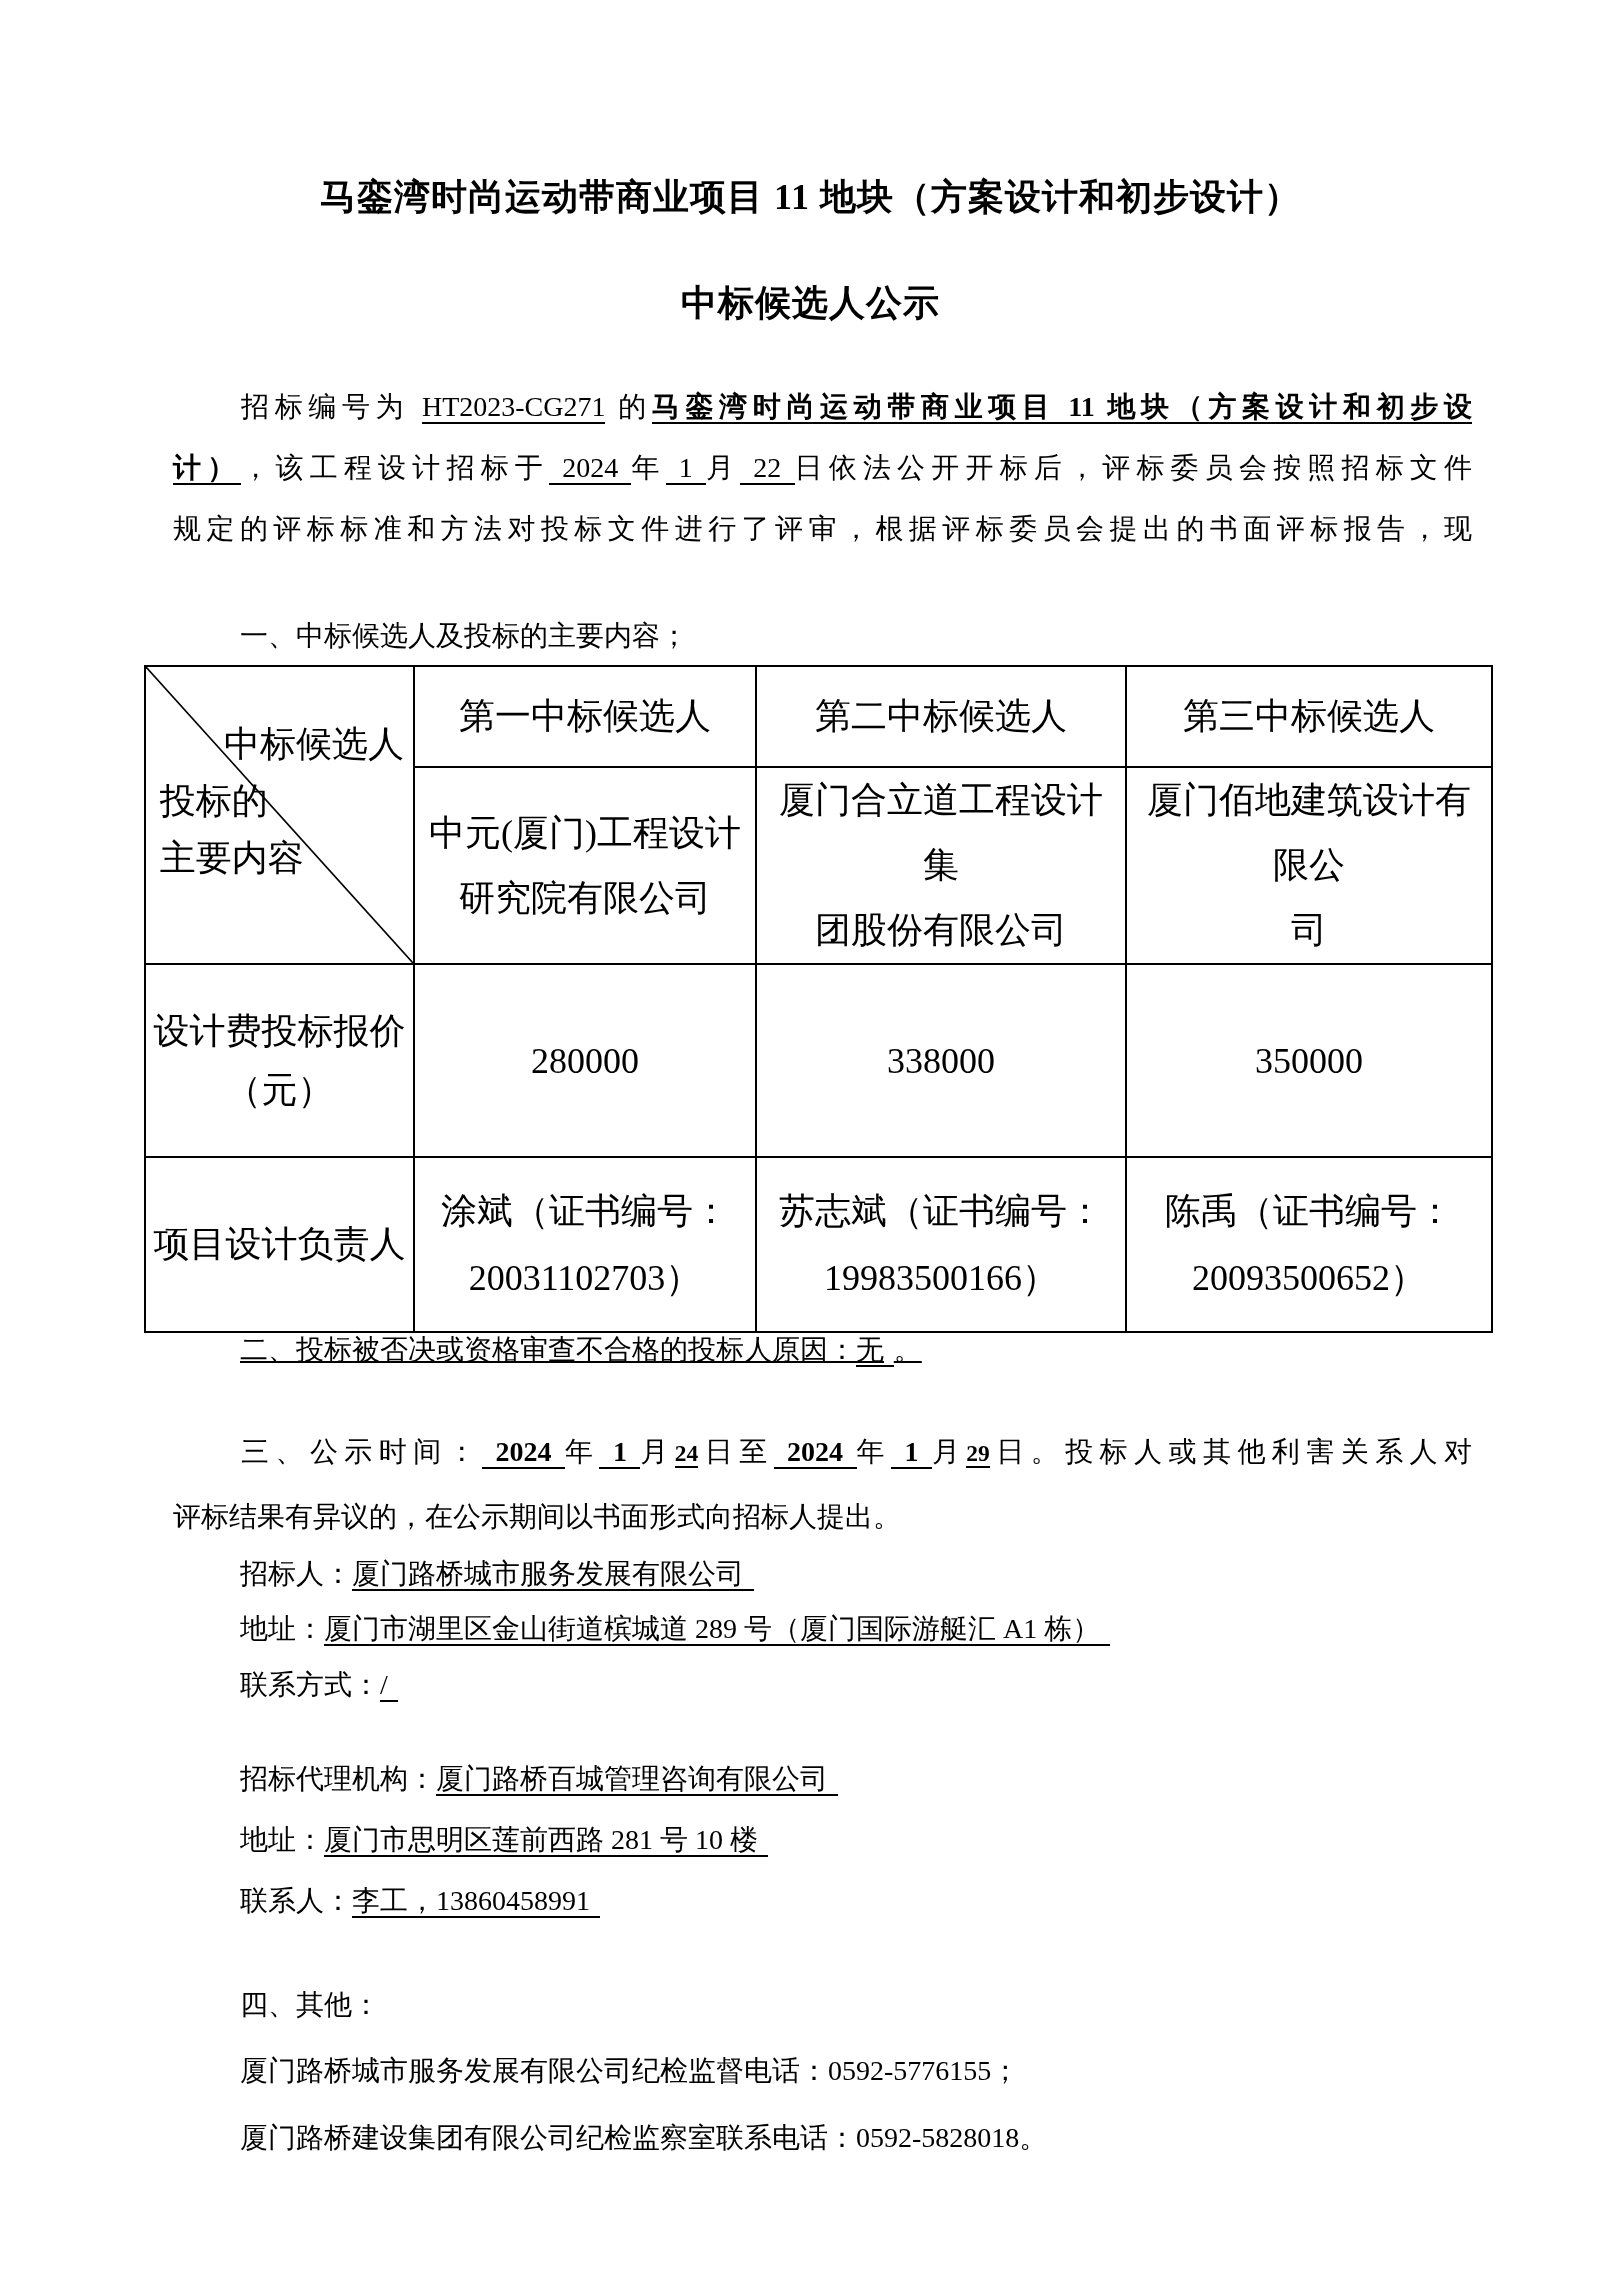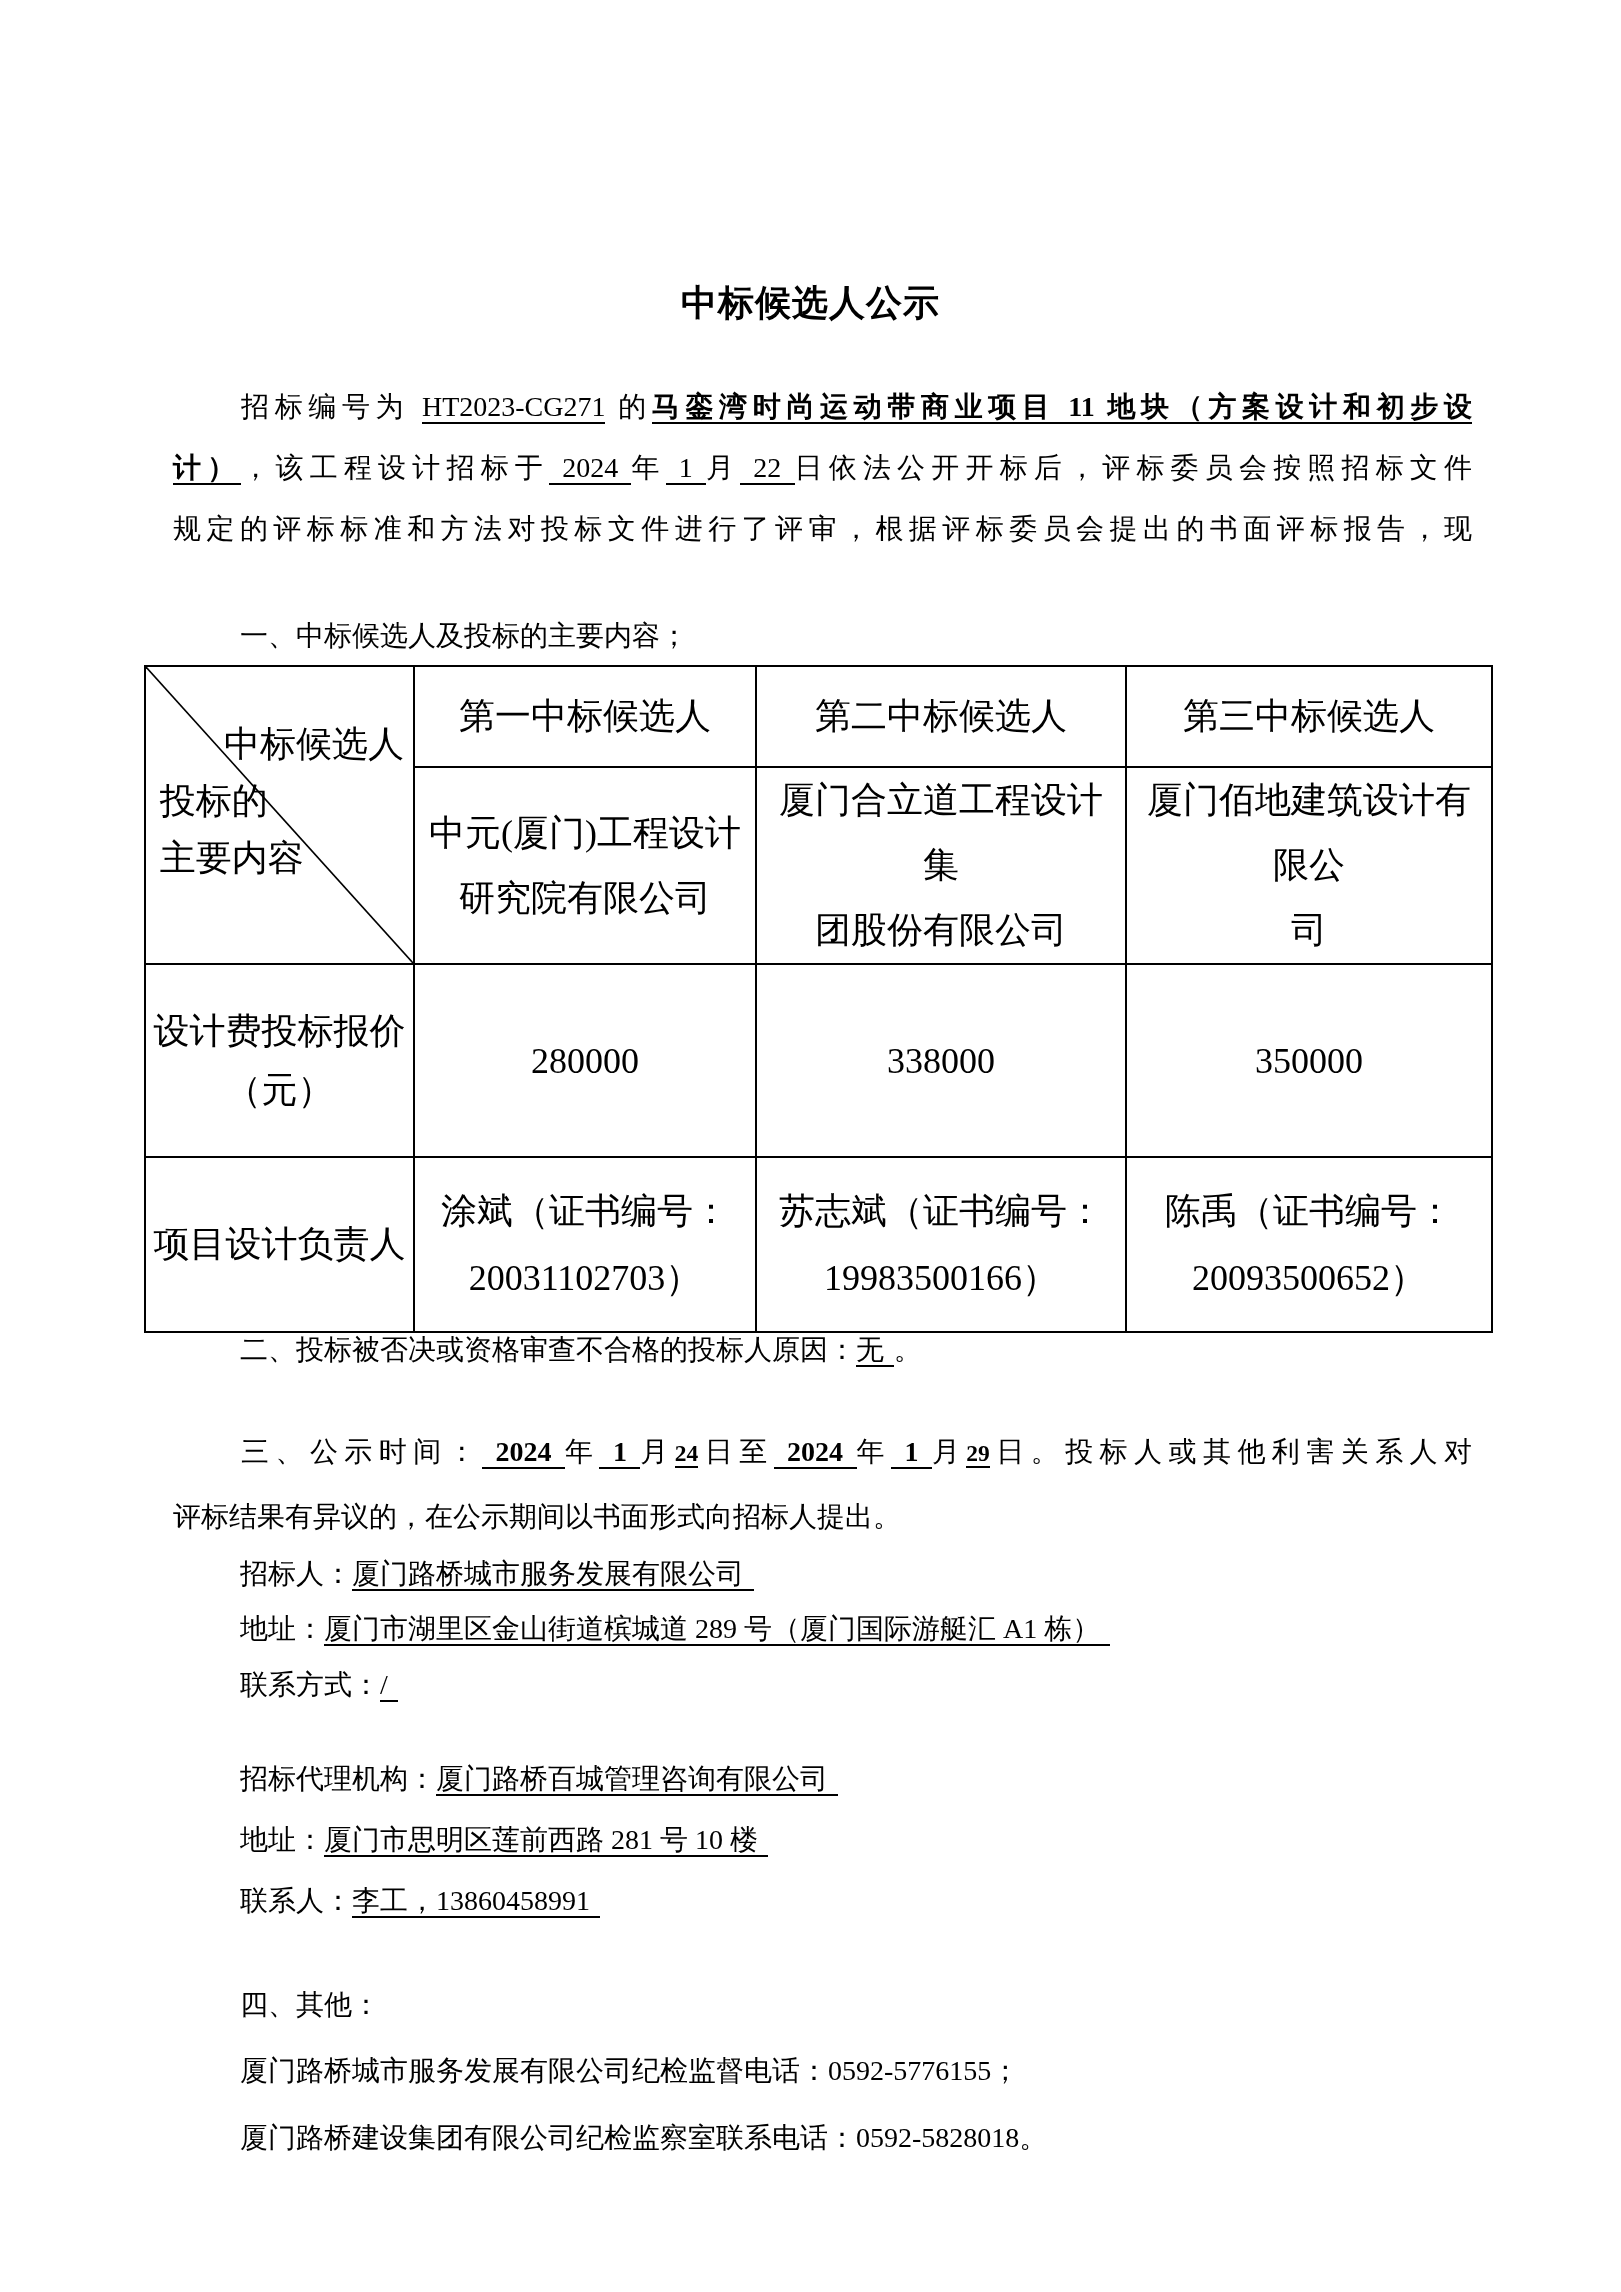--- a/index.html
+++ b/index.html
@@ -51,20 +51,21 @@
   .corner-b2{position:absolute;left:13.7px;top:167px;white-space:nowrap;}
   .lh66{line-height:65px;}
   .lh60{line-height:59px;}
   .lh68{line-height:67px;}
 </style>
 </head>
 <body>
 
 <div class="page">
 
+  <div class="abs doc-title" style="top:176px;">马銮湾时尚运动带商业项目 11 地块（方案设计和初步设计）</div>
   <div class="abs doc-title" style="top:282px;">中标候选人公示</div>
 
   <div class="abs tline body-block just indent" style="top:388px;"><span>招标编号为 </span><span class="u">HT2023-CG271</span><span> 的</span><span class="bu">马銮湾时尚运动带商业项目 11 地块（方案设计和初步设</span></div>
 
   <div class="abs tline body-block just" style="top:449px;"><span class="bu">计）</span><span>，该工程设计招标于</span><span class="u"> 2024 </span><span>年</span><span class="u"> 1 </span><span>月</span><span class="u"> 22 </span><span>日依法公开开标后，评标委员会按照招标文件</span></div>
 
   <div class="abs tline body-block just" style="top:510px;">规定的评标标准和方法对投标文件进行了评审，根据评标委员会提出的书面评标报告，现</div>
 
   <div class="abs tline ind-left" style="top:617px;">一、中标候选人及投标的主要内容；</div>
 
@@ -111,21 +112,21 @@
 20031102703）</td>
         <td class="lh68">苏志斌（证书编号：
 19983500166）</td>
         <td class="lh68">陈禹（证书编号：
 20093500652）</td>
       </tr>
     </tbody>
       </table>
   </div>
 
-  <div class="abs tline ind-left" style="top:1331px;"><span>二、投标被否决或资格审查不合格的投标人原因：</span><span class="uv">无</span><span>。</span></div>
+  <div class="abs tline ind-left" style="top:1331px;text-decoration:underline;"><span>二、投标被否决或资格审查不合格的投标人原因：</span><span class="uv">无</span><span>。</span></div>
 
   <div class="abs tline body-block just indent" style="top:1433px;"><span>三、公示时间：</span><span class="bu"> 2024 </span><span>年</span><span class="bu"> 1 </span><span>月</span><span class="bu sm">24</span><span>日至</span><span class="bu"> 2024 </span><span>年</span><span class="bu"> 1 </span><span>月</span><span class="bu sm">29</span><span>日。投标人或其他利害关系人对</span></div>
 
   <div class="abs tline body-block" style="top:1498px;">评标结果有异议的，在公示期间以书面形式向招标人提出。</div>
 
   <div class="abs tline ind-left" style="top:1555px;"><span>招标人：</span><span class="uv">厦门路桥城市服务发展有限公司</span></div>
   <div class="abs tline ind-left" style="top:1610px;"><span>地址：</span><span class="uv">厦门市湖里区金山街道槟城道 289 号（厦门国际游艇汇 A1 栋）</span></div>
   <div class="abs tline ind-left" style="top:1666px;"><span>联系方式：</span><span class="uv">/</span></div>
 
   <div class="abs tline ind-left" style="top:1760px;"><span>招标代理机构：</span><span class="uv">厦门路桥百城管理咨询有限公司</span></div>

